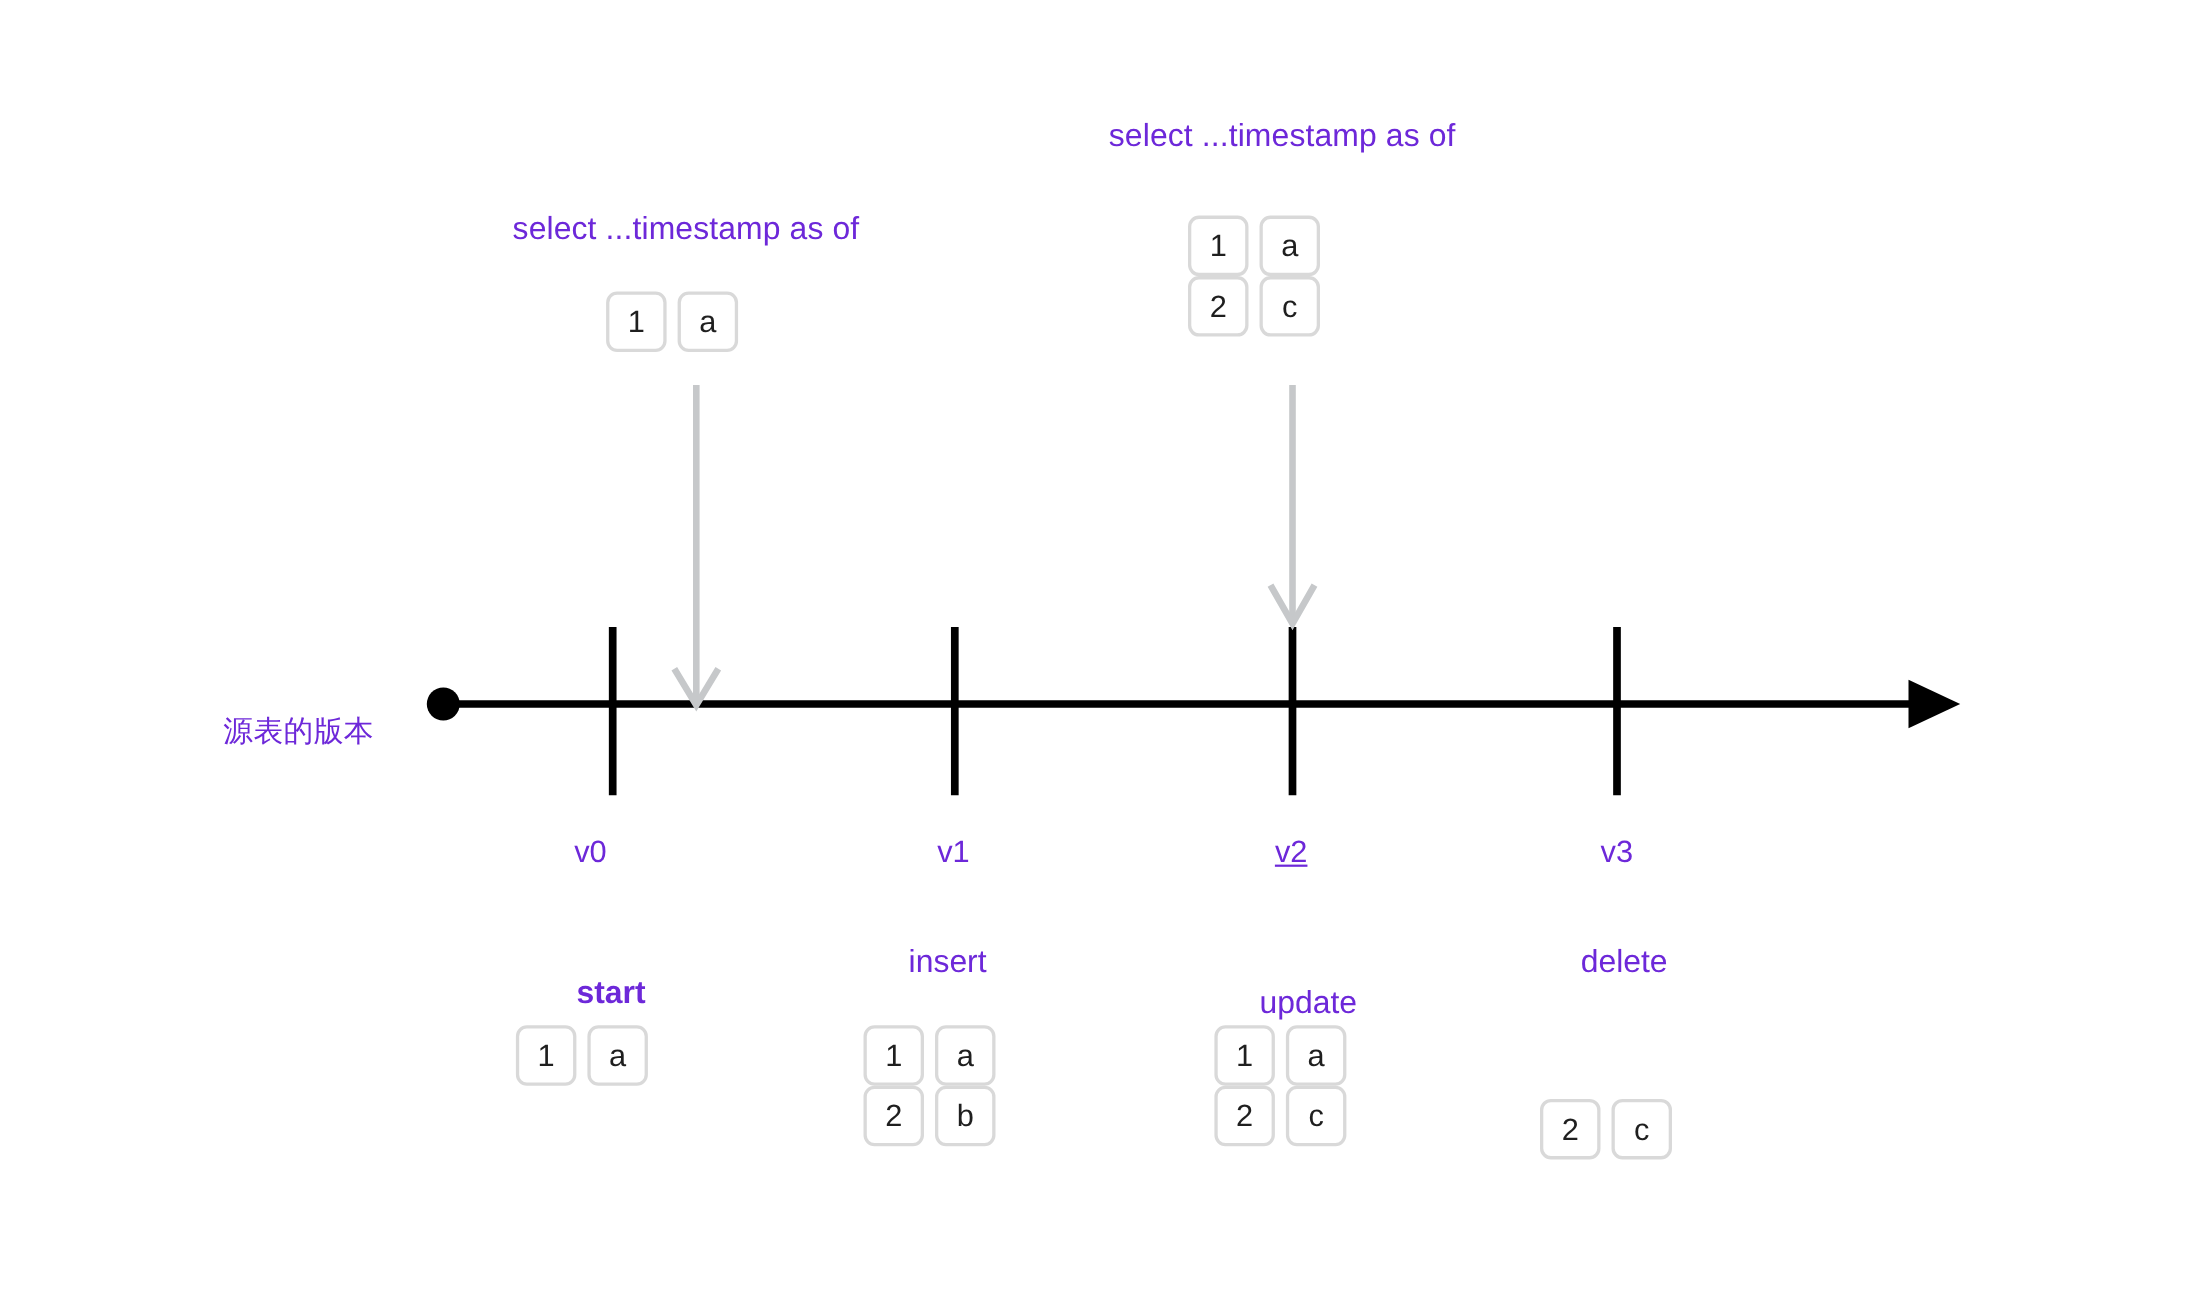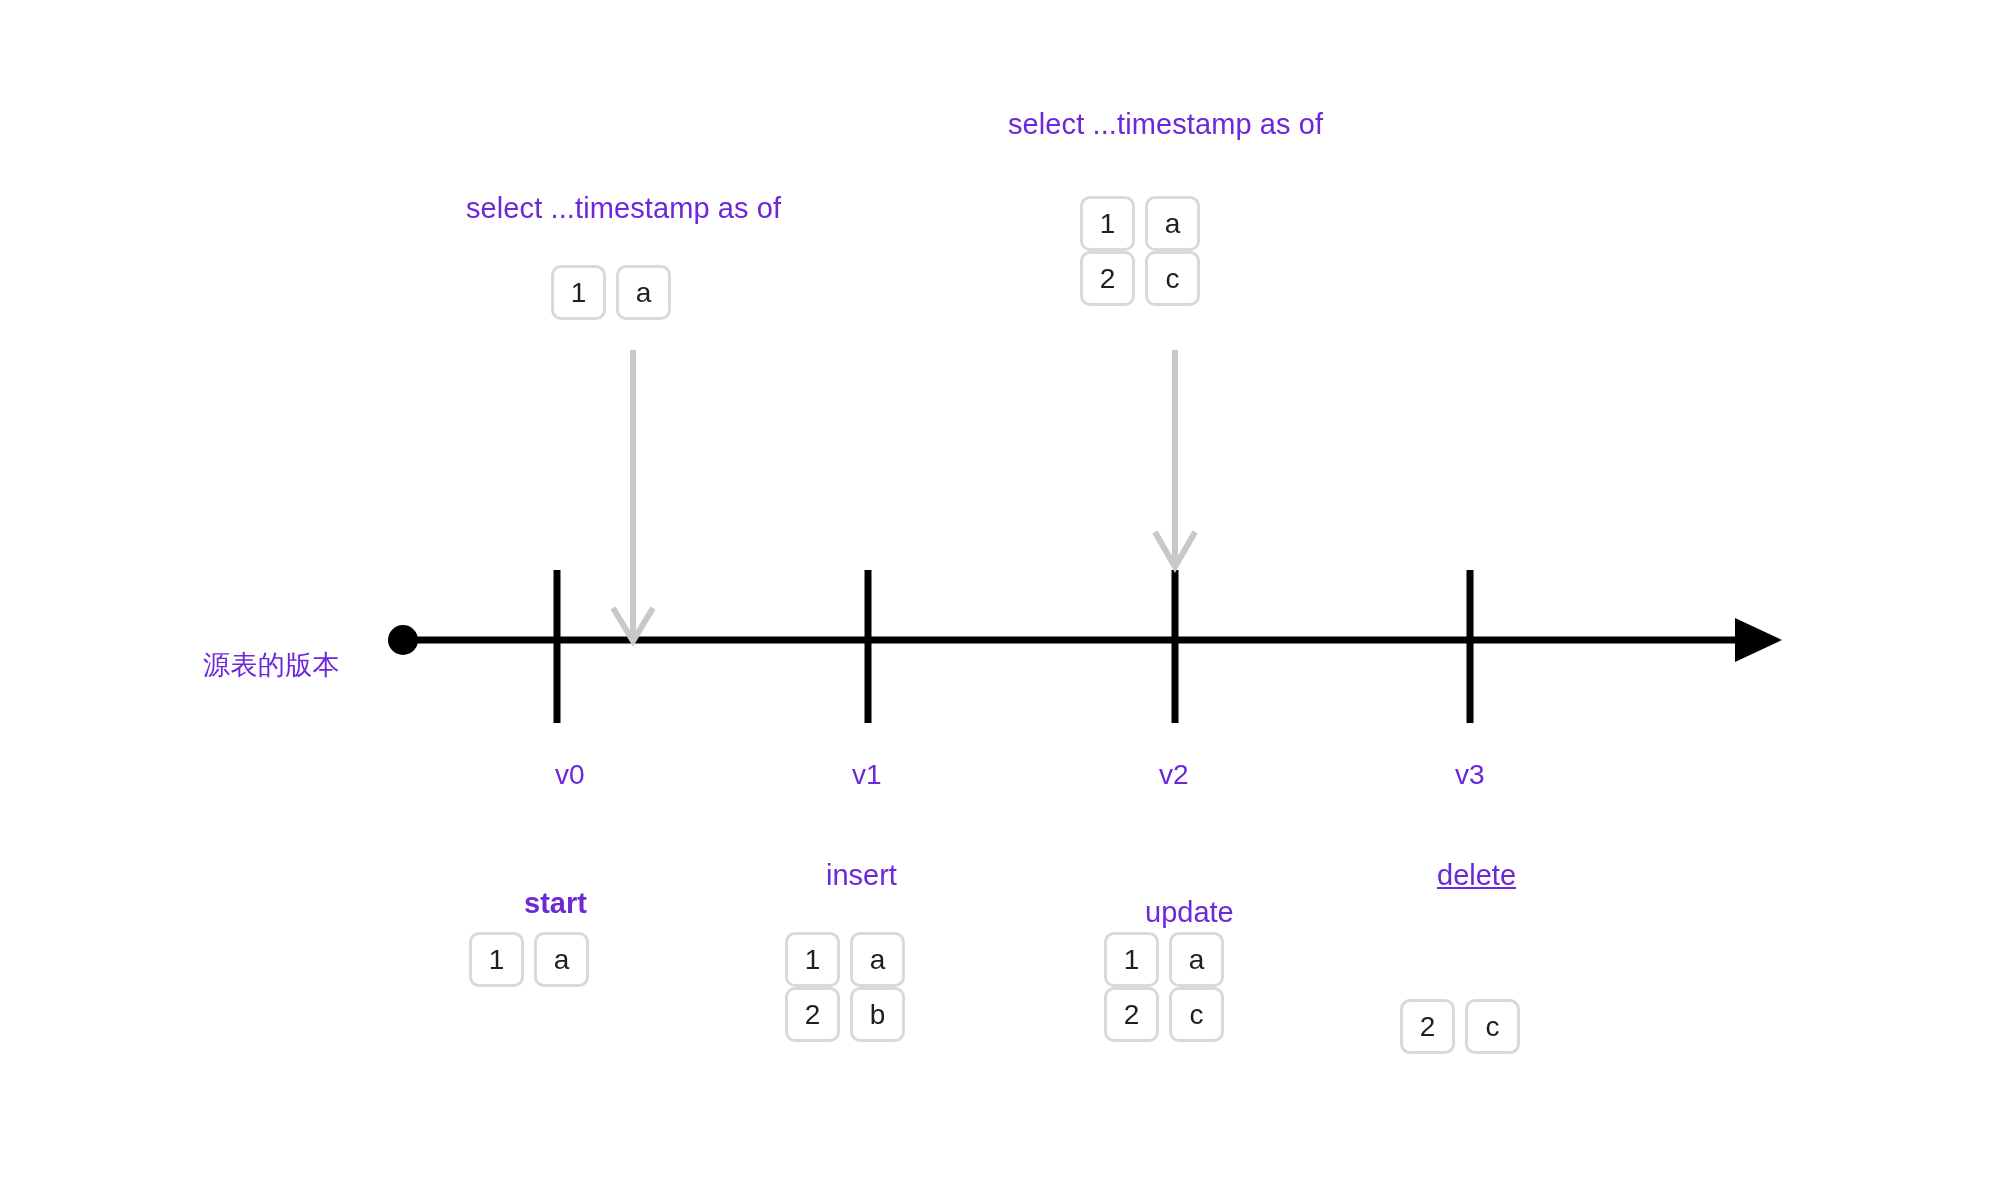--- a/index.html
+++ b/index.html
@@ -124,29 +124,29 @@
     <div class="cellrow">
       <div class="cell">1</div>
       <div class="cell">a</div>
     </div>
     <div class="cellrow">
       <div class="cell">2</div>
       <div class="cell">c</div>
     </div>
   </div>
 
-  <div class="txt version-label" style="left:555px; top:761px;">v0</div>
+  <div class="txt version-label" style="left:522px; top:761px;">v0</div>
   <div class="txt version-label" style="left:852px; top:761px;">v1</div>
-  <div class="txt version-label" style="left:1159px; top:761px;">v2</div>
+  <div class="txt version-label" style="left:1159px; top:761px;text-decoration:underline;">v2</div>
   <div class="txt version-label" style="left:1455px; top:761px;text-align:center;">v3</div>
 
   <div class="txt op-label" style="left:524px; top:889px;font-weight:bold;">start</div>
   <div class="txt op-label" style="left:826px; top:861px;">insert</div>
   <div class="txt op-label" style="left:1145px; top:861px;margin-top:37px;">update</div>
-  <div class="txt op-label" style="left:1437px; top:861px;text-decoration:underline;">delete</div>
+  <div class="txt op-label" style="left:1437px; top:861px;">delete</div>
 
   <div class="cellgrid" style="left:469px; top:932px;">
     <div class="cellrow">
       <div class="cell">1</div>
       <div class="cell">a</div>
     </div>
   </div>
 
   <div class="cellgrid" style="left:785px; top:932px;">
     <div class="cellrow">

